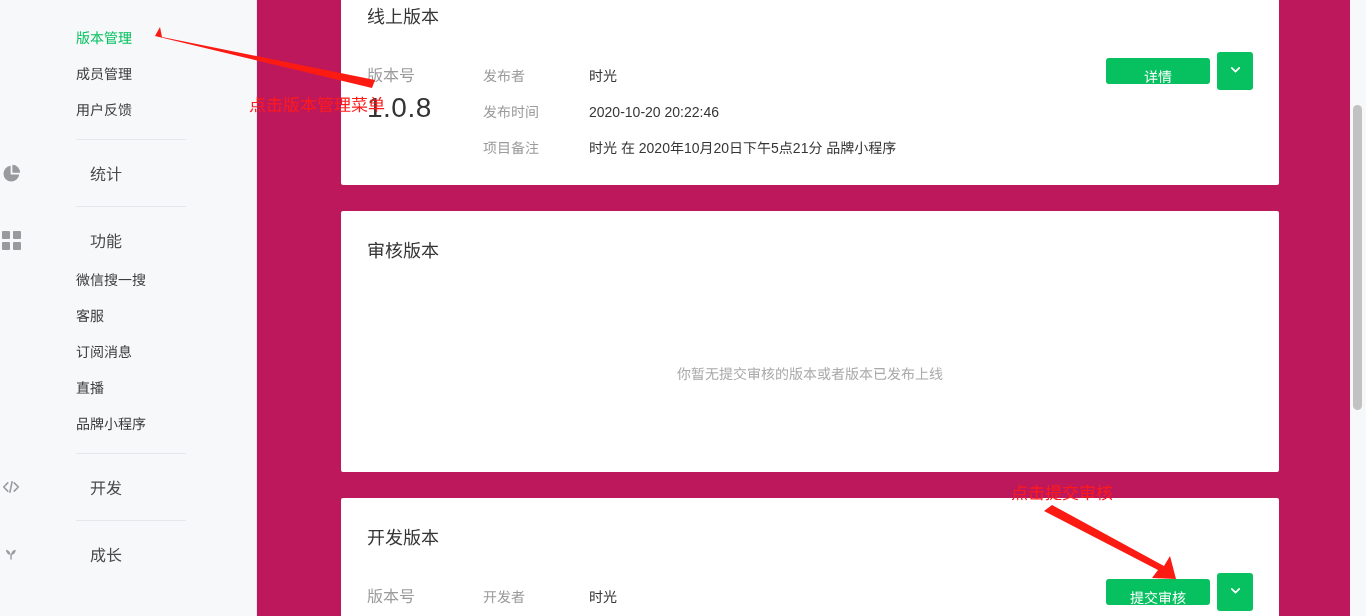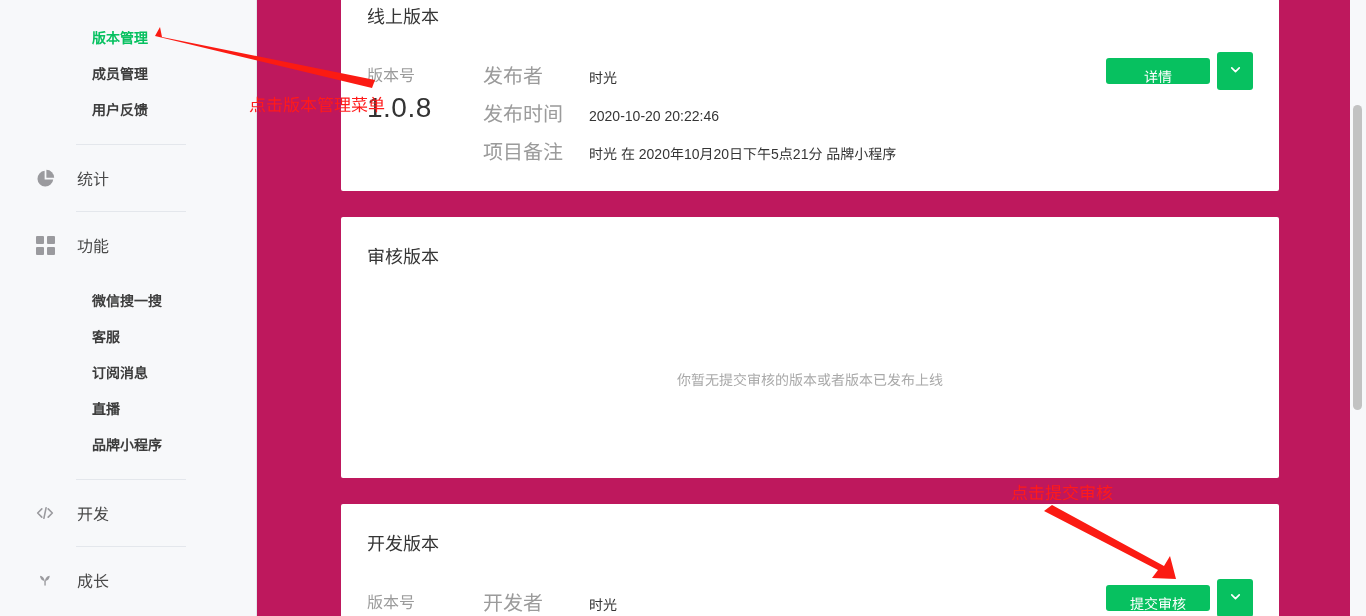--- a/index.html
+++ b/index.html
@@ -30,23 +30,22 @@
     flex: 0 0 257px;
     height: 616px;
     background: #f7f8fa;
     border-right: 1px solid #e3e6ea;
     box-sizing: border-box;
     position: relative;
     overflow: hidden;
   }
   .nav-sub {
     list-style: none;
-    margin: 16px;
+    margin: 0;
     padding: 0;
-    font-weight: bold;
   }
   .nav-sub-item {
     height: 36px;
     line-height: 36px;
     padding-left: 76px;
     font-size: 14px;
     color: #3c3c3c;
     cursor: pointer;
     white-space: nowrap;
   }
@@ -56,22 +55,22 @@
   .nav-divider {
     height: 1px;
     background: #e4e7ec;
     margin: 11px 0 11px 76px;
     width: 110px;
   }
   .nav-group {
     display: flex;
     align-items: center;
     height: 44px;
-    padding-left: 34px;
     cursor: pointer;
+    gap: 47px;
   }
   .nav-group-icon {
     width: 22px;
     height: 22px;
     flex: 0 0 22px;
     margin-right: 21px;
     display: flex;
     align-items: center;
     justify-content: center;
     color: #9a9a9e;
@@ -155,21 +154,21 @@
   .field-row {
     display: flex;
     align-items: baseline;
     line-height: 22px;
     margin-bottom: 14px;
     white-space: nowrap;
   }
   .field-row:last-child { margin-bottom: 0; }
   .field-key {
     flex: 0 0 106px;
-    font-size: 20px;
+    font-size: 14px;
     color: #9b9b9b;
   }
   .field-val {
     font-size: 14px;
     color: #353535;
   }
 
   .card-actions {
     position: absolute;
     right: 26px;

